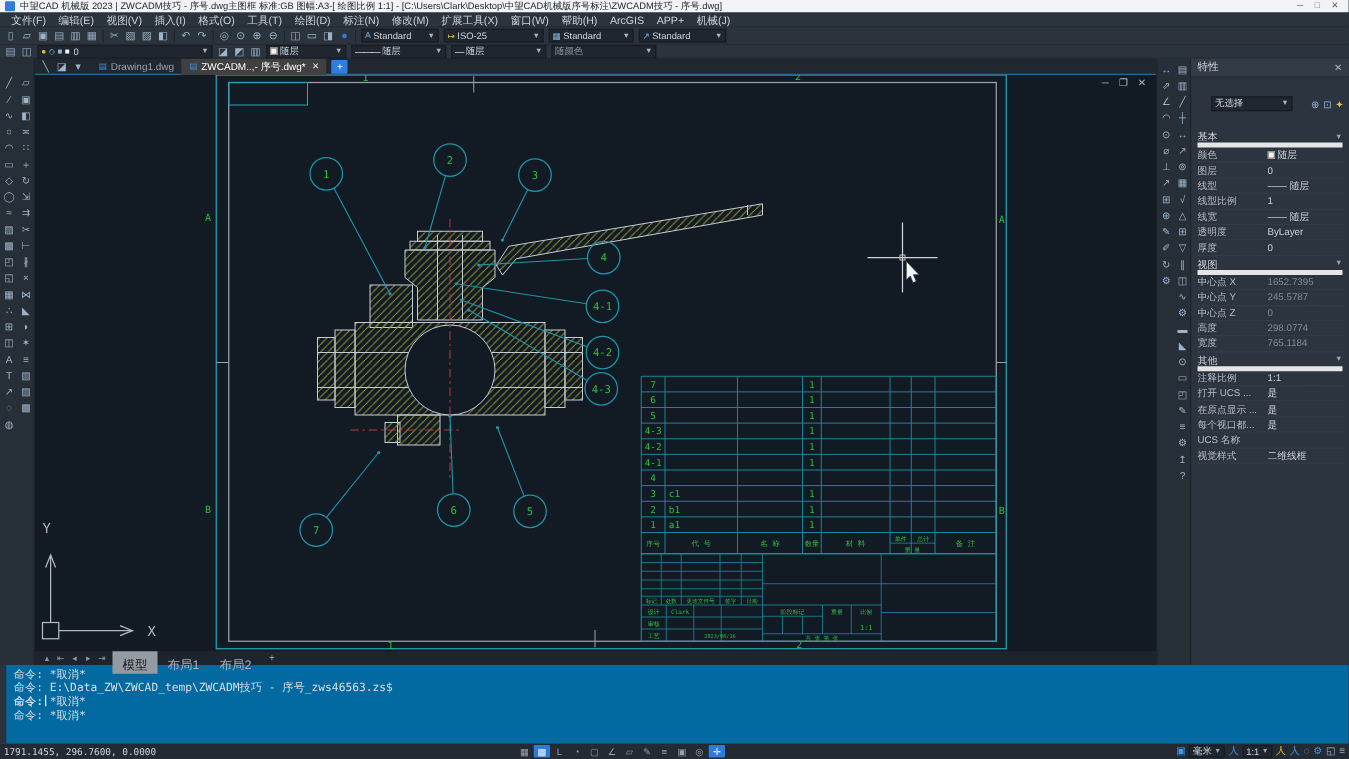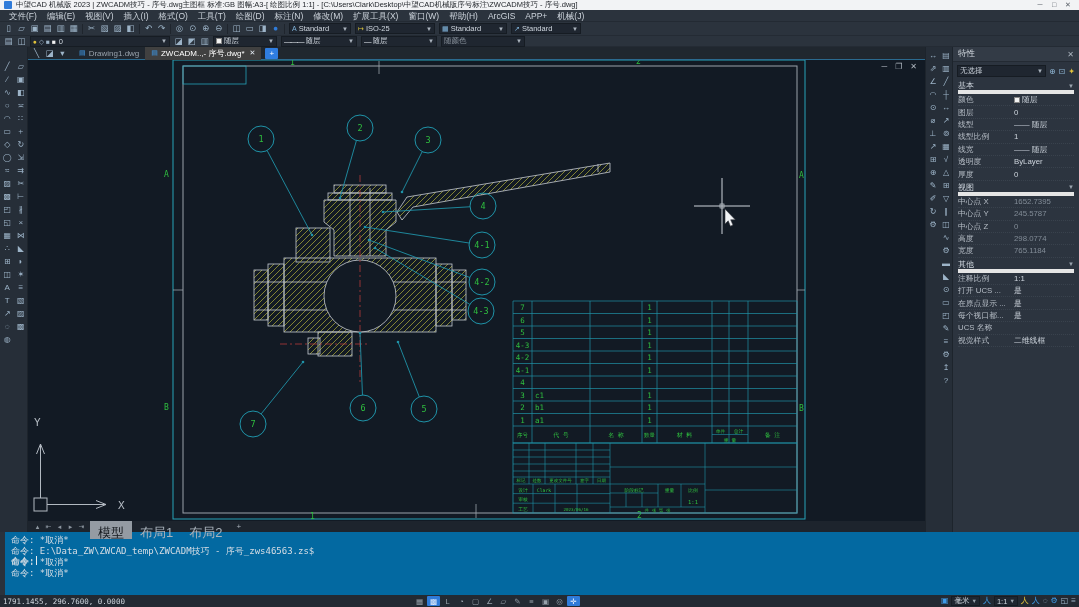--- a/index.html
+++ b/index.html
@@ -42,32 +42,32 @@
   .dtab.active{background:#404040;color:#fff;}
   .dtab .x{margin-left:5px;font-size:7px;color:#dfe6ee;}
   .newtab{width:13px;height:11px;background:#2f7de0;color:#fff;font-size:8px;display:flex;align-items:center;justify-content:center;margin-left:4px;border-radius:1px;}
   
   #canvaswrap{position:relative;width:897px;height:461px;background:#121a24;}
   #docwinctl{position:absolute;top:3px;right:8px;display:flex;gap:8px;z-index:5;}
   #docwinctl span{color:#aeb6bf;font-size:8px;line-height:8px;}
   
   #layouttabs{height:11px;background:#1d242d;display:flex;align-items:center;padding-left:4px;}
   #layouttabs .nav{color:#8d97a1;font-size:7px;width:11px;text-align:center;}
-  .ltab{padding:12px 8px;font-size:13px;color:#aab3bc;height:11px;line-height:11px;}
+  .ltab{padding:12px 8px;font-size:10px;color:#aab3bc;height:11px;line-height:11px;}
   .ltab.active{background:#949ba3;color:#14181d;}
   #layouttabs .plus{color:#aab3bc;font-size:8px;padding:0 6px;}
   
   #rightdock{width:27px;background:#262e38;border-left:1px solid #1d242c;display:flex;padding-top:2px;}
   
   #proppanel{width:127px;background:#2c343f;border-left:1px solid #1d242c;display:flex;flex-direction:column;font-size:8px;color:#c2c9d2;}
   #prophead{height:15px;background:#333b46;display:flex;align-items:center;padding:0 5px;border-bottom:1px solid #232a33;}
   #prophead .pt{flex:1;font-size:8.5px;color:#d6dce3;}
   #prophead .px{color:#aab3bd;font-size:8px;}
   #propsel{display:flex;align-items:center;padding:3px 4px 2px 4px;gap:3px;}
-  #propsel .combo{flex:1;margin:0;height:12px;gap:25px;}
+  #propsel .combo{flex:1;margin:12px;height:12px;gap:25px;}
   #propsel .pico{font-size:8px;color:#8fb6d4;}
   #propsel .pico.yellow{color:#e3c53d;}
   .psec{padding:0 5px;}
   .psechead{display:flex;align-items:center;height:13px;border-bottom:4px solid #e5e5e5;color:#cdd4dc;margin-top:2px;}
   .psechead .sname{flex:1;font-size:8px;}
   .psechead .scar{font-size:6px;color:#9aa4ae;}
   .prow{display:flex;align-items:center;height:12.4px;border-bottom:1px dotted #39424d;}
   .prow .pl{width:56px;color:#b6bdc6;font-size:7.8px;white-space:nowrap;overflow:hidden;}
   .prow .pv{flex:1;color:#cdd4dc;font-size:7.8px;display:flex;align-items:center;white-space:nowrap;overflow:hidden;}
   .prow .pv.dim{color:#828c97;}

